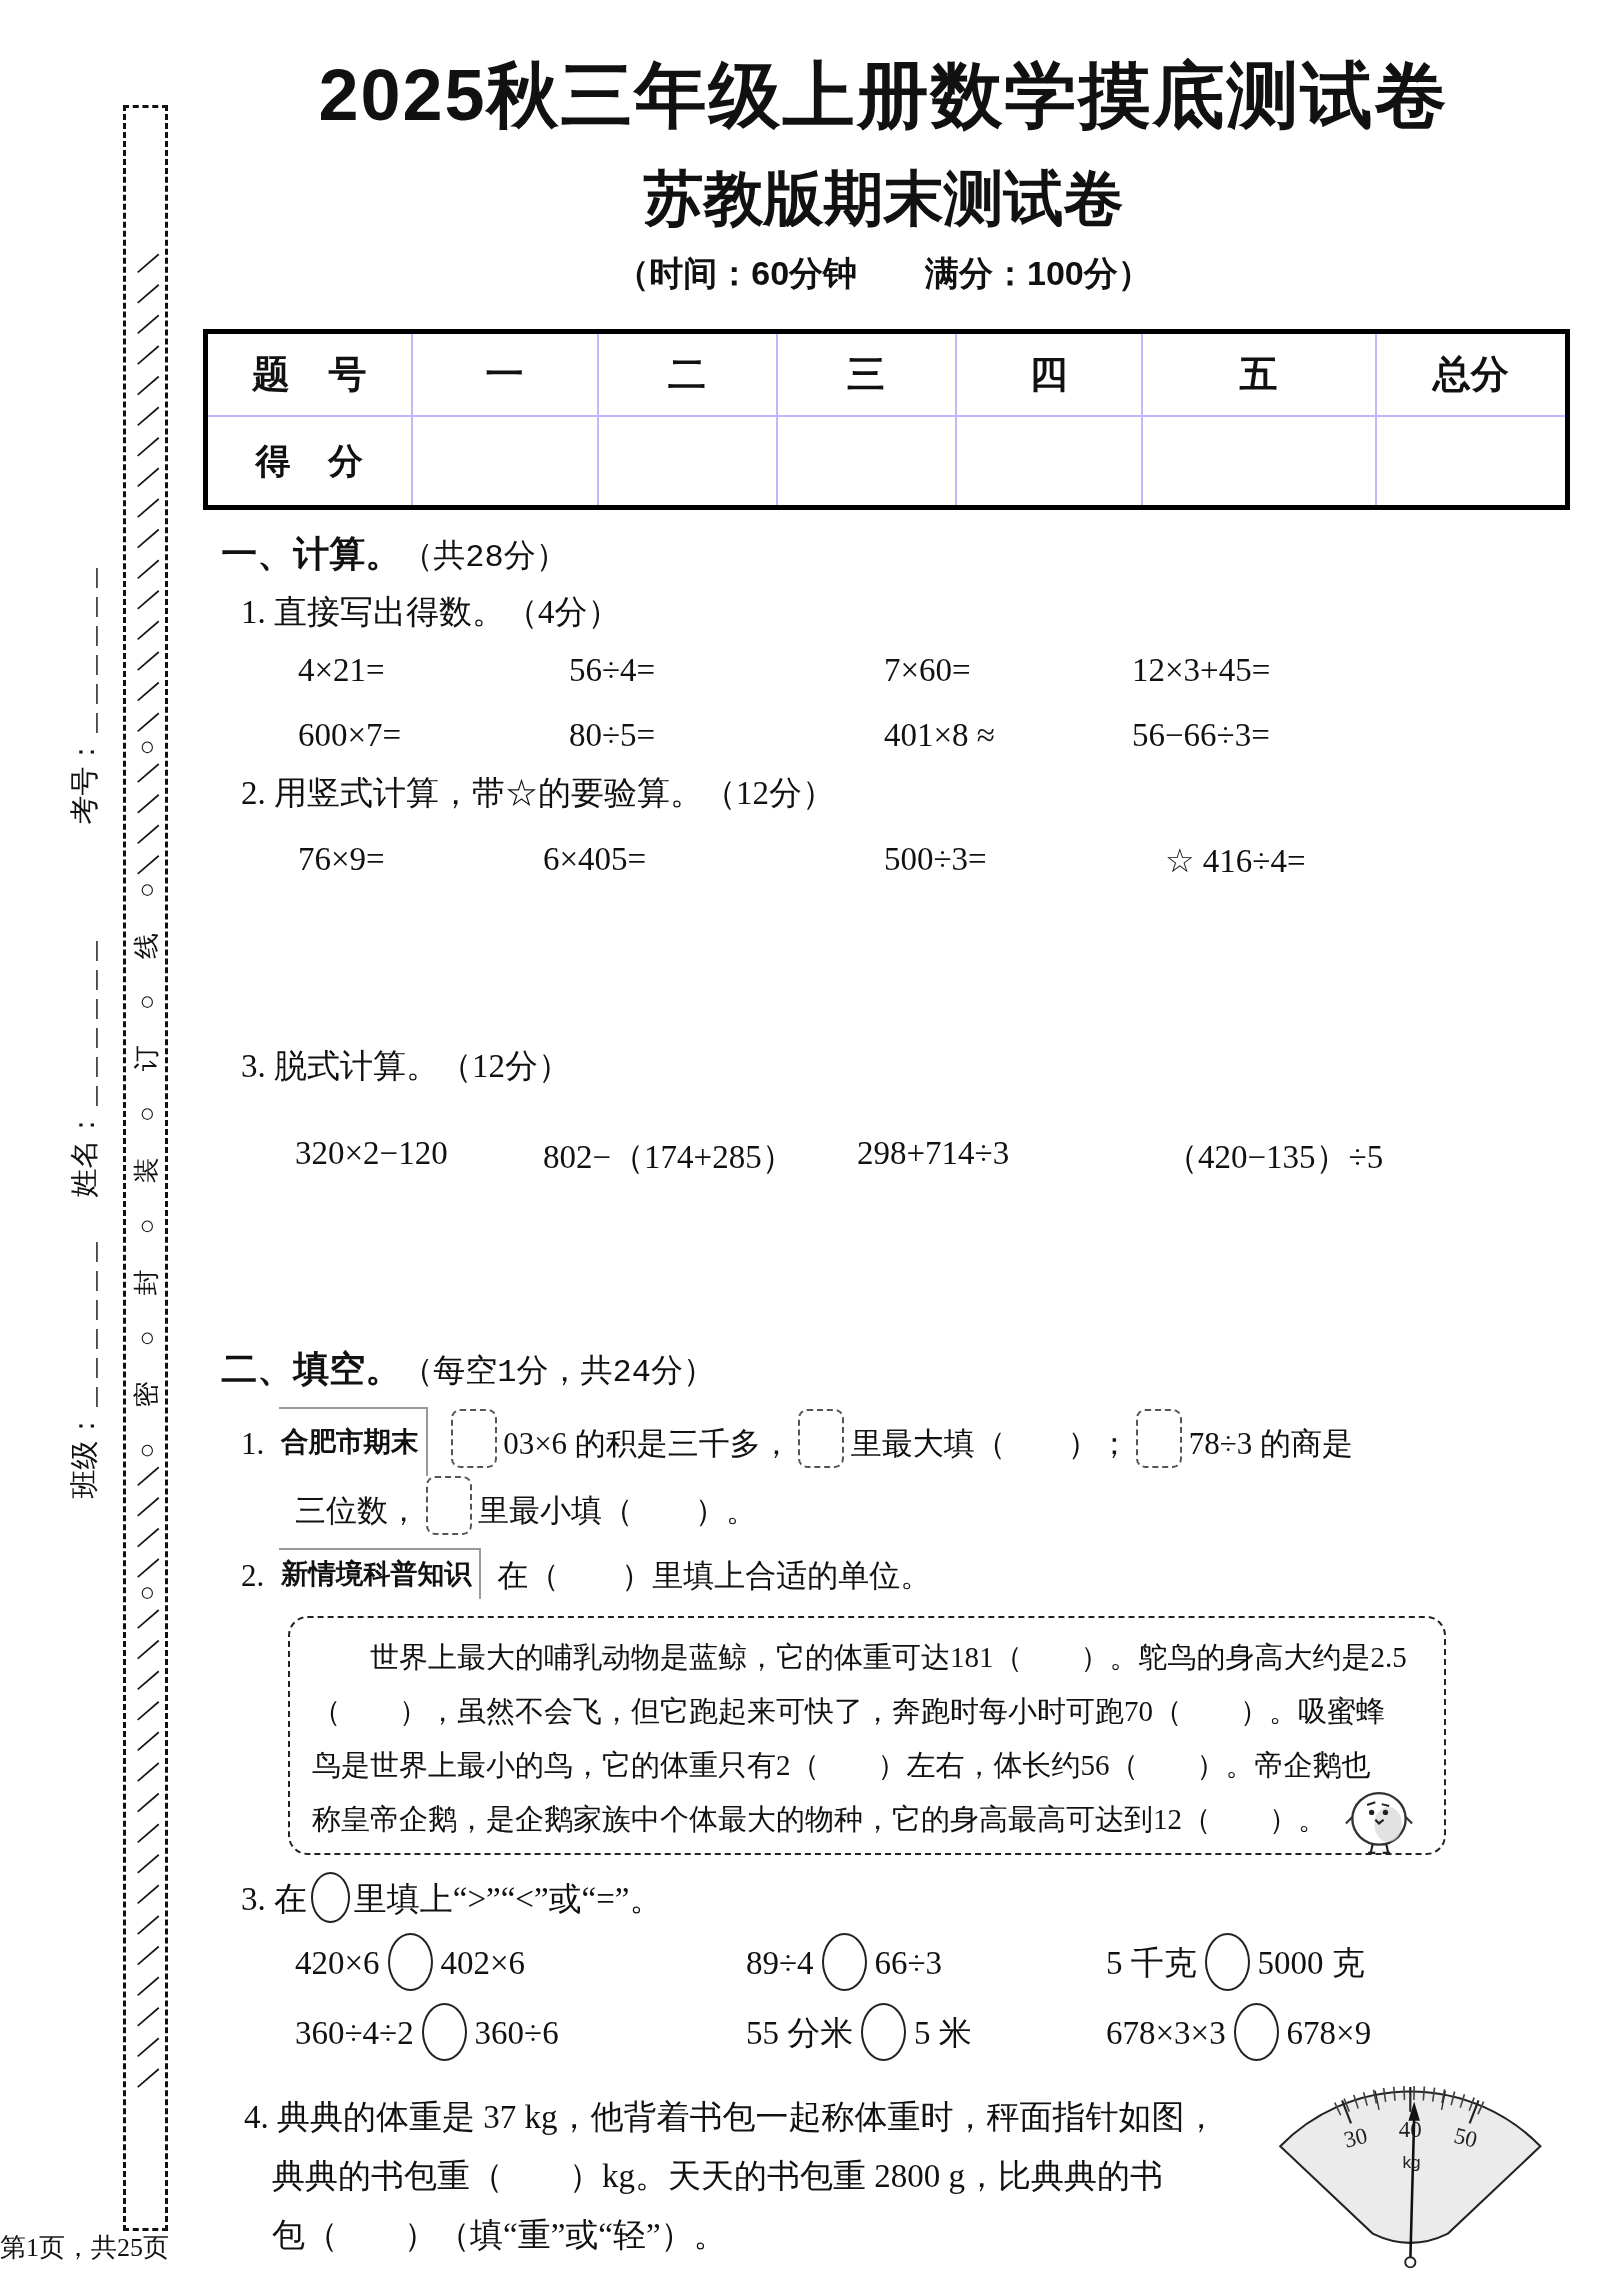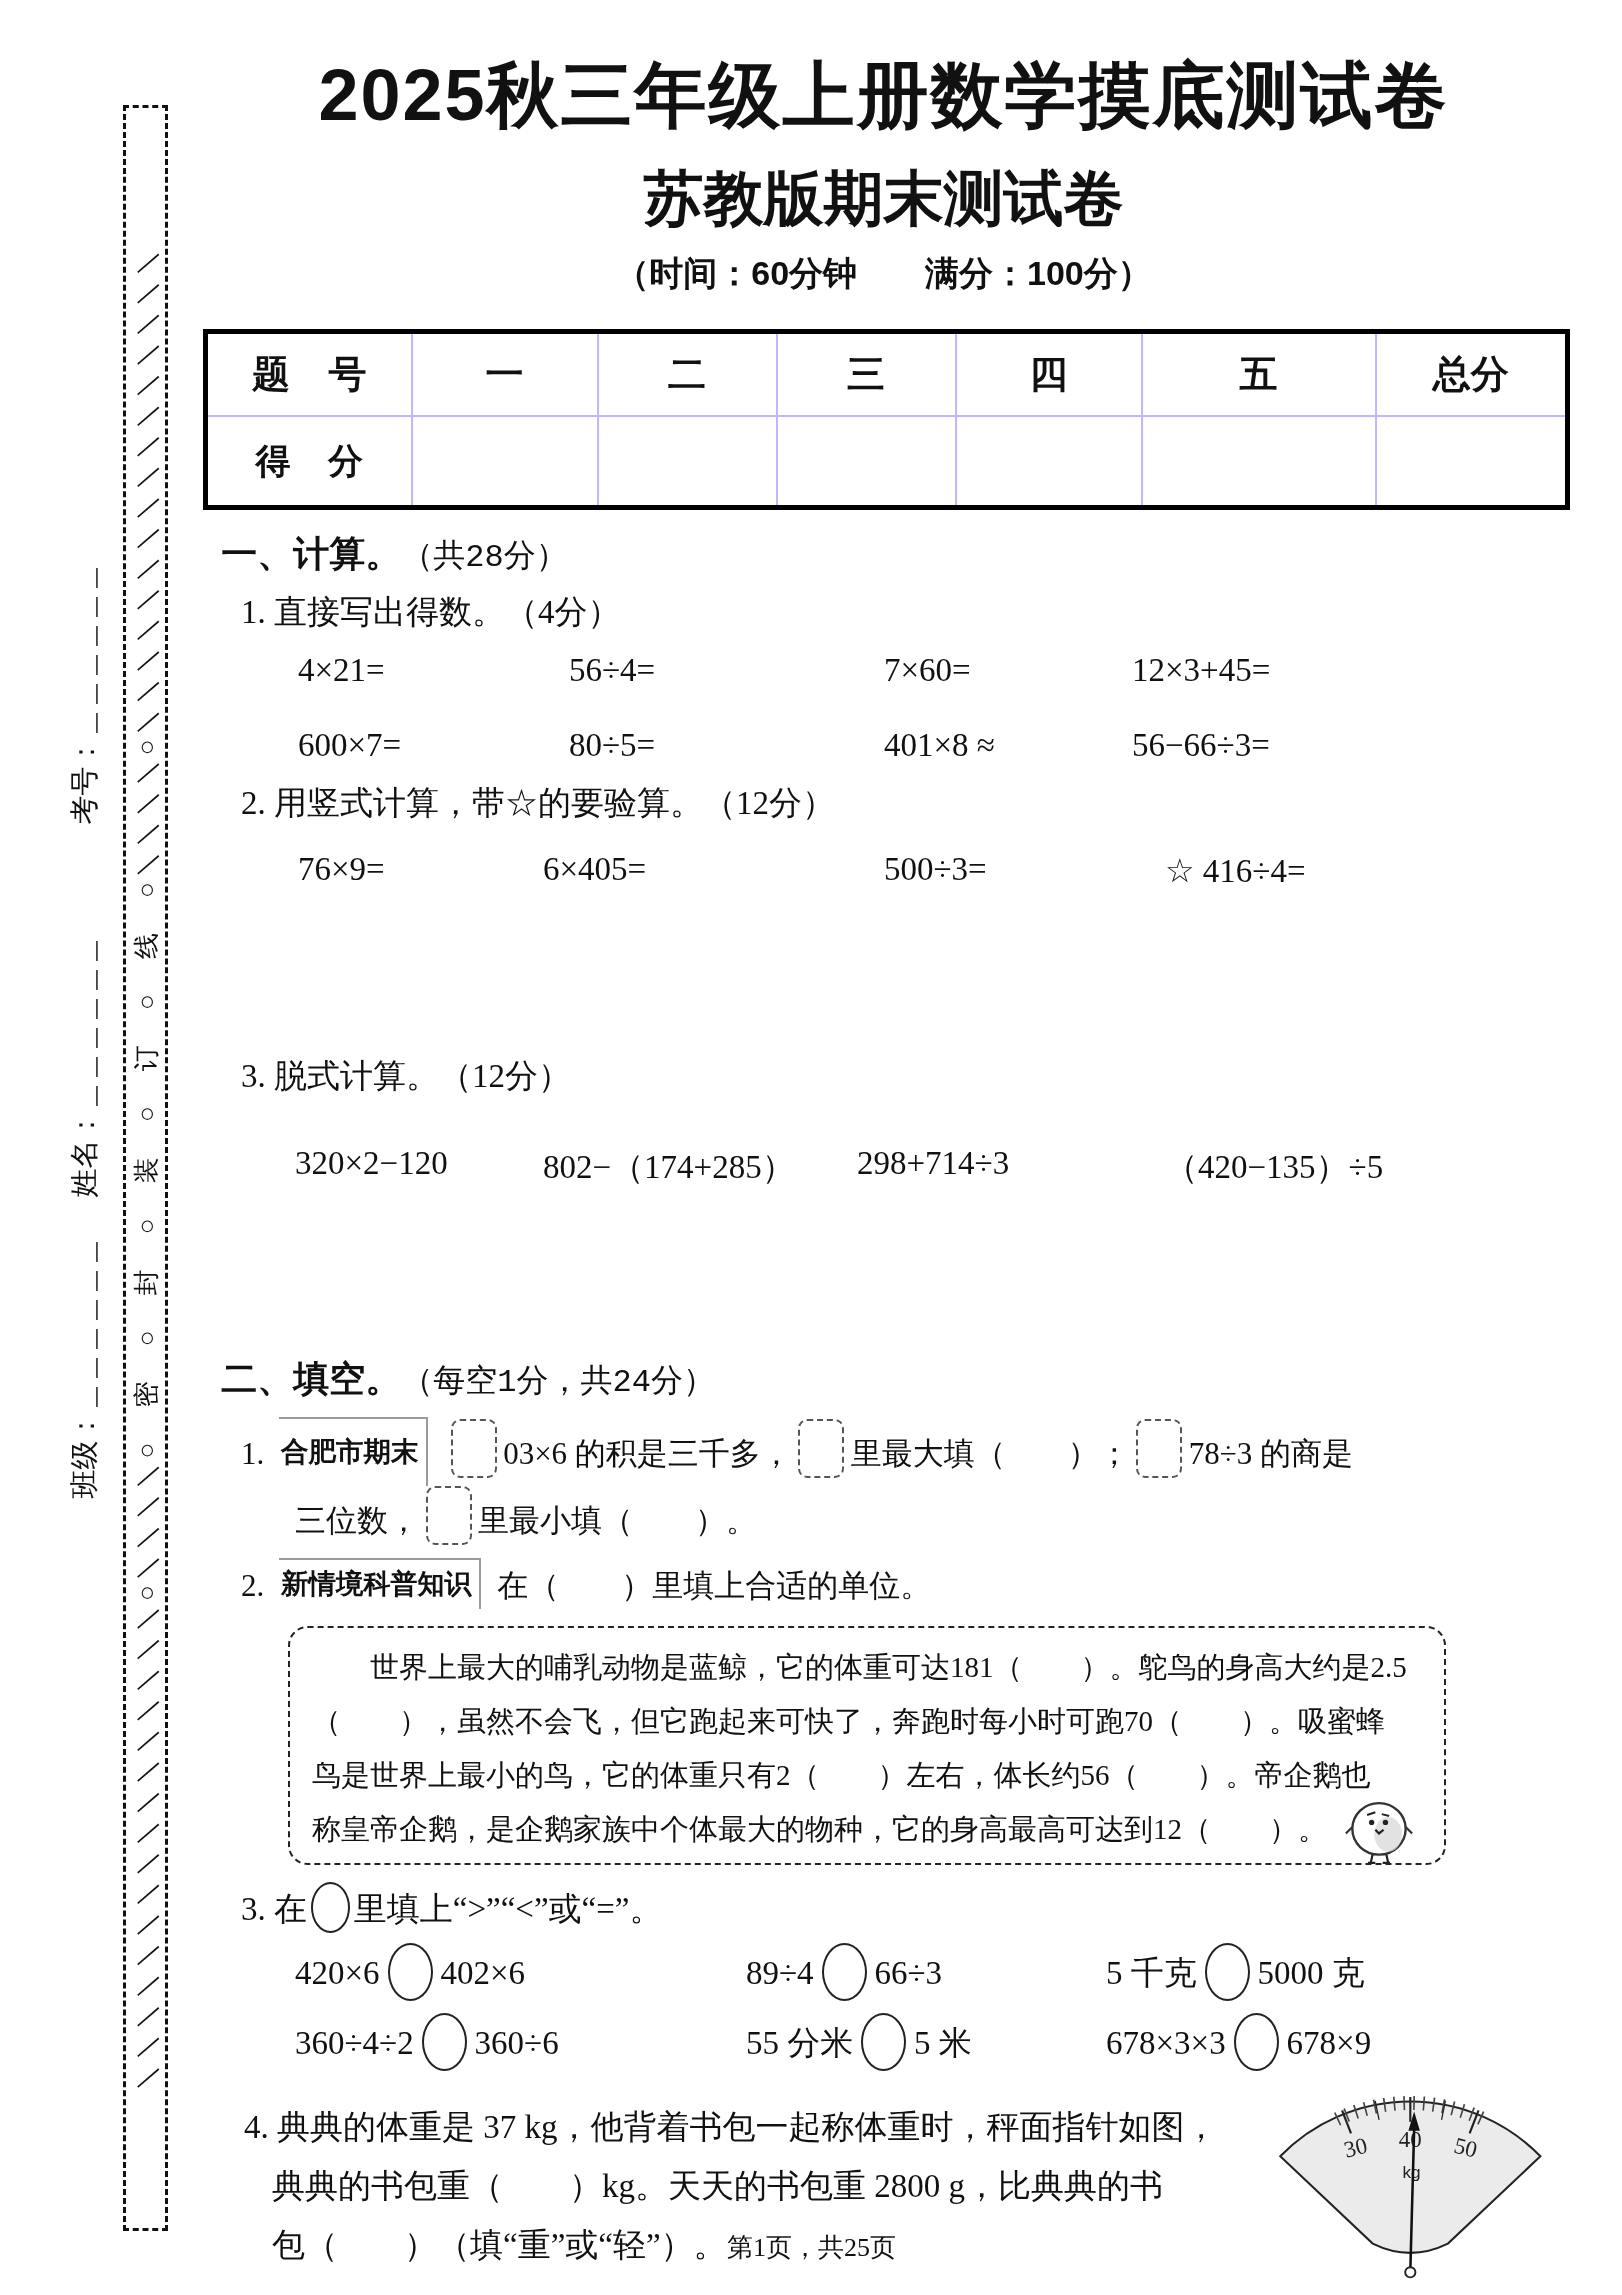--- a/index.html
+++ b/index.html
@@ -38,21 +38,21 @@
   td.lab{letter-spacing:14.4px;text-indent:14.4px;}
 
   .sec-heading{margin:19.6px 0 0 18.3px;font-size:36px;font-weight:900;line-height:1.32;
                font-family:"Liberation Sans","DejaVu Sans",sans-serif;}
   .sec-note{font-weight:400;font-size:32px;
             font-family:Liberation Mono, monospace;margin-top:48px;}
   .q-label{margin:10.5px 0 0 38px;font-size:33px;line-height:1.34;white-space:nowrap;}
 
   .math-row{position:relative;height:43px;font-size:33px;}
   .math-row span{position:absolute;white-space:nowrap;}
-  #q1row1{margin-top:18.3px;} #q1row2{margin-top:32px;}
+  #q1row1{margin-top:18.3px;} #q1row2{margin-top:22px;}
   #q2row{margin-top:26px;}  #q3row{margin-top:47px;}
   .m0{left:95px;} .m1{left:366px;} .m2{left:681px;} .m3{left:929px;}
   .p0{left:92px;} .p1{left:340px;}  .p2{left:654px;text-align:right;} .p3{left:962px;}
   #q3label{margin-top:160px;}
   #sec2head{margin-top:167px;}
 
   .fill-line{margin:13px 0 0 38px;font-size:31px;line-height:65px;white-space:nowrap;}
   .fill-line.cont{margin-left:92px;margin-top:0;}
   .blank-box{display:inline-block;width:42px;height:55px;border:2px dashed #555;
              border-radius:9.2px;vertical-align:-14.4px;margin:0 6.5px;}
@@ -75,21 +75,21 @@
   .cmp-row{position:relative;height:65px;font-size:33px;}
   .cmp-row .item{position:absolute;white-space:nowrap;}
   #cmprow1{margin-top:10.5px;} #cmprow2{margin-top:5.2px;}
   .c0{left:92px;} .c1{left:543px;} .c2{left:903px;}
 
   .q4{position:relative;margin-top:19.6px;font-size:33px;line-height:59px;}
   .q4 .l1{margin-left:41px;white-space:nowrap;}
   .q4 .l2,.q4 .l3{margin-left:69px;white-space:nowrap;}
   .scale-fig{position:absolute;left:1073px;top:-17px;}
 
-  .footer{position:absolute;left:0;bottom:30px;width:100%;text-align:center;
+  .footer{position:absolute;left:0;bottom:30px;width:100%;
           font-size:26px;}
 </style>
 </head>
 <body>
 
 <div class="page">
 
   <div class="seal-strip">
     <div class="strip-text">＼＼＼＼＼＼＼＼＼＼＼＼＼＼＼＼○＼＼＼＼○　密　○　封　○　装　○　订　○　线　○＼＼＼＼○＼＼＼＼＼＼＼＼＼＼＼＼＼＼＼＼</div>
   </div>

